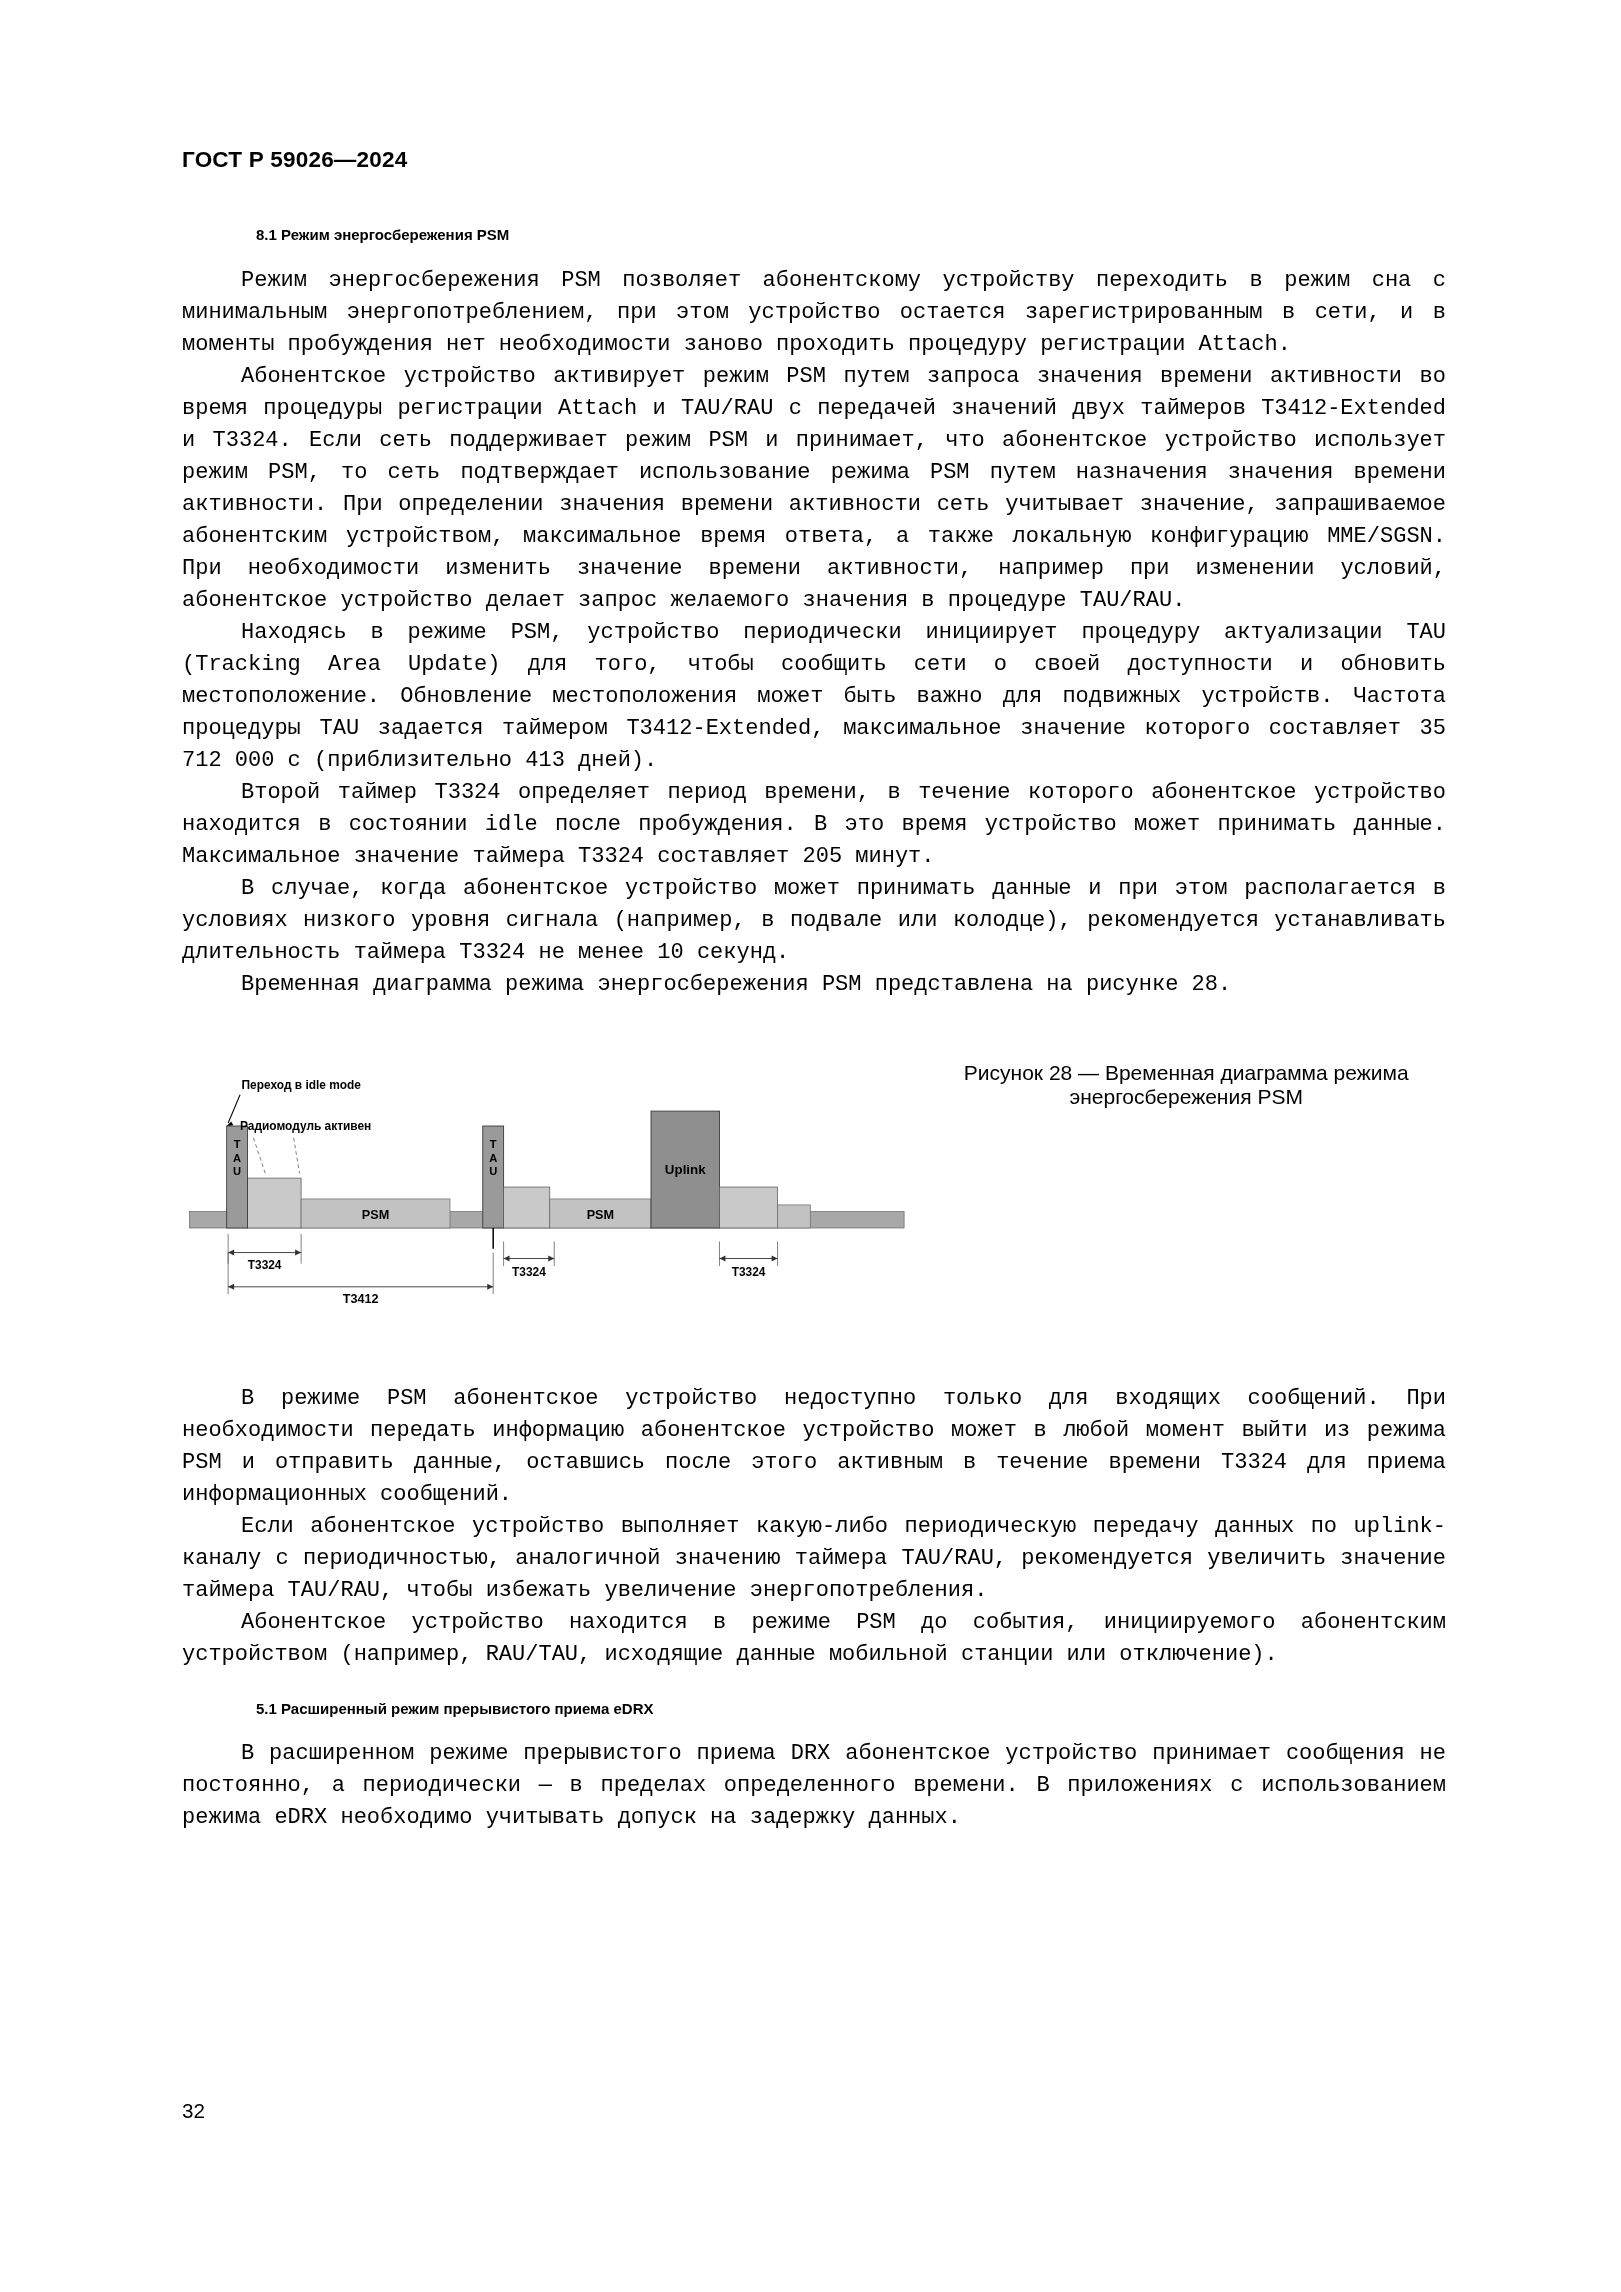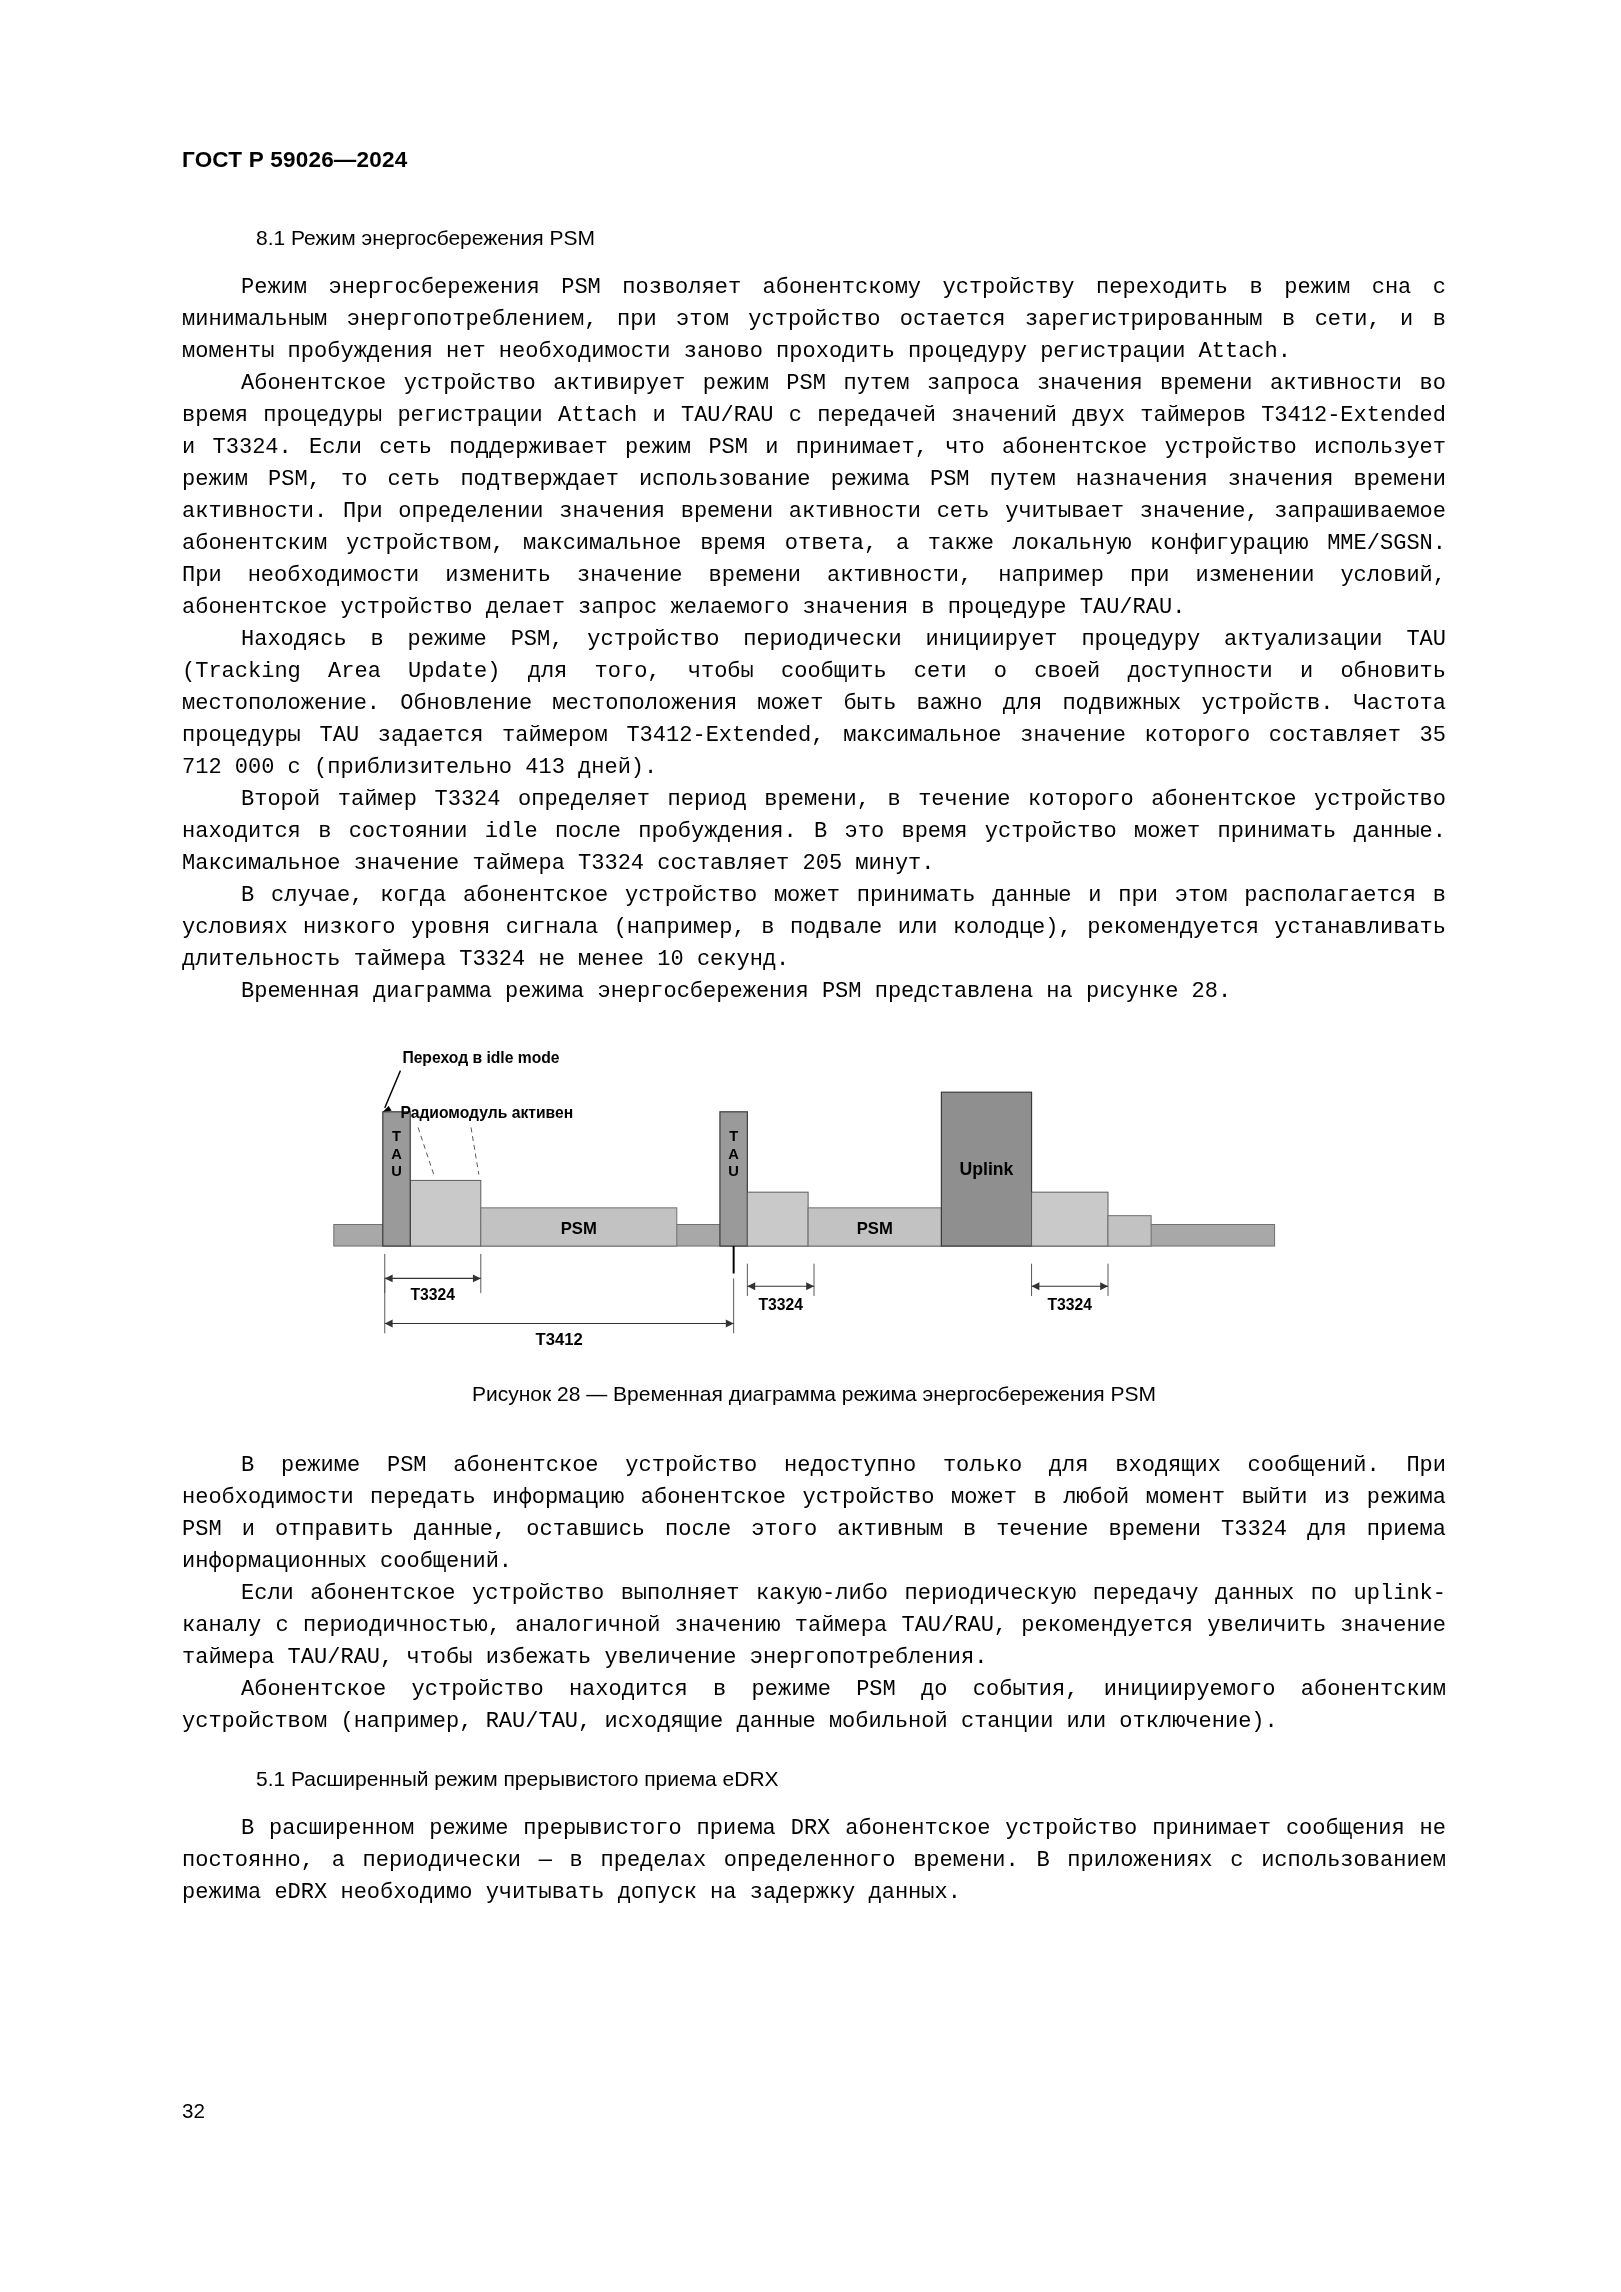--- a/index.html
+++ b/index.html
@@ -33,41 +33,39 @@
     letter-spacing: 0.2px;
     margin-bottom: 53px;
   }
   h1.section-title {
     font-size: 25.5px;
     font-weight: bold;
     margin: 0 0 33px 0;
     padding-left: 74px;
   }
   h2.subsection-title {
-    font-size: 21px;
-    font-weight: normal;
+    font-size: 15px;
+    font-weight: bold;
     margin: 0 0 21.6px 0;
     padding-left: 74px;
   }
   p.body-text {
     font-size: 22px;
     line-height: 32px;
     margin: 0;
     text-align: justify;
     text-indent: 59px;
     hyphens: manual;
     font-family: Liberation Mono, monospace;
   }
   .figure-block {
     margin-top: 35px;
-    margin-bottom: 44px;
+    margin-bottom: 33px;
     width: 100%;
     display: flex;
-    flex-direction: column;
-    align-items: center;
   }
   .figure-caption {
     font-size: 21px;
     margin-top: 25.5px;
     text-align: center;
   }
   .after-figure {
     margin-top: 29px;
   }
   .page-number {

